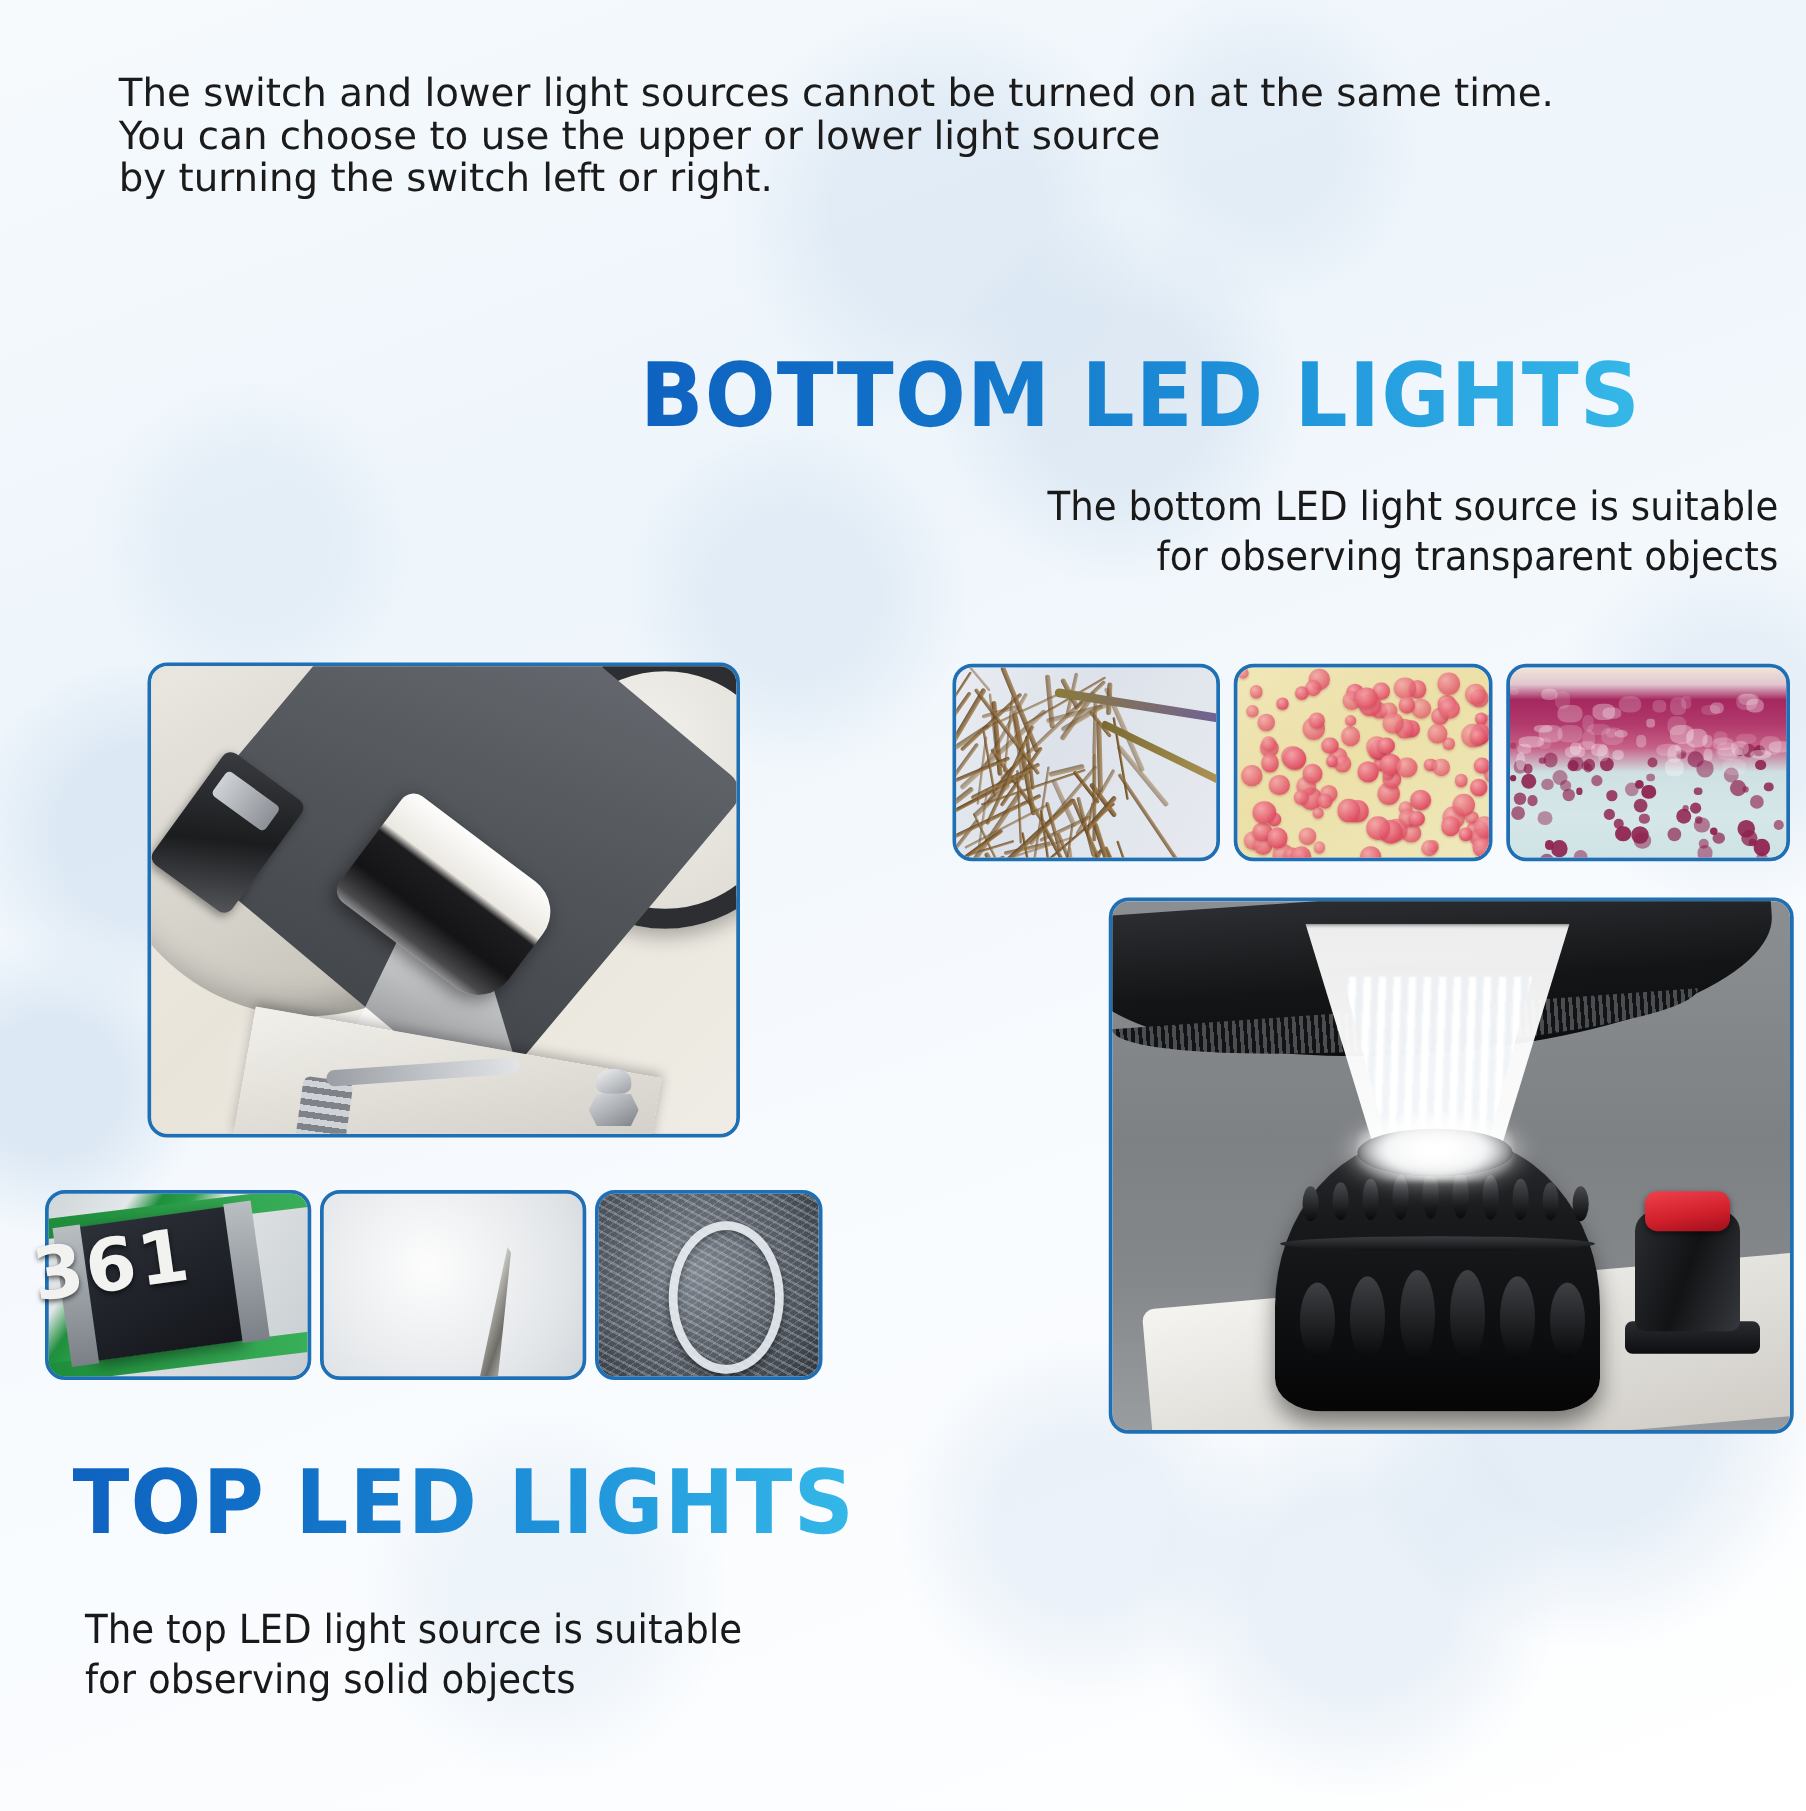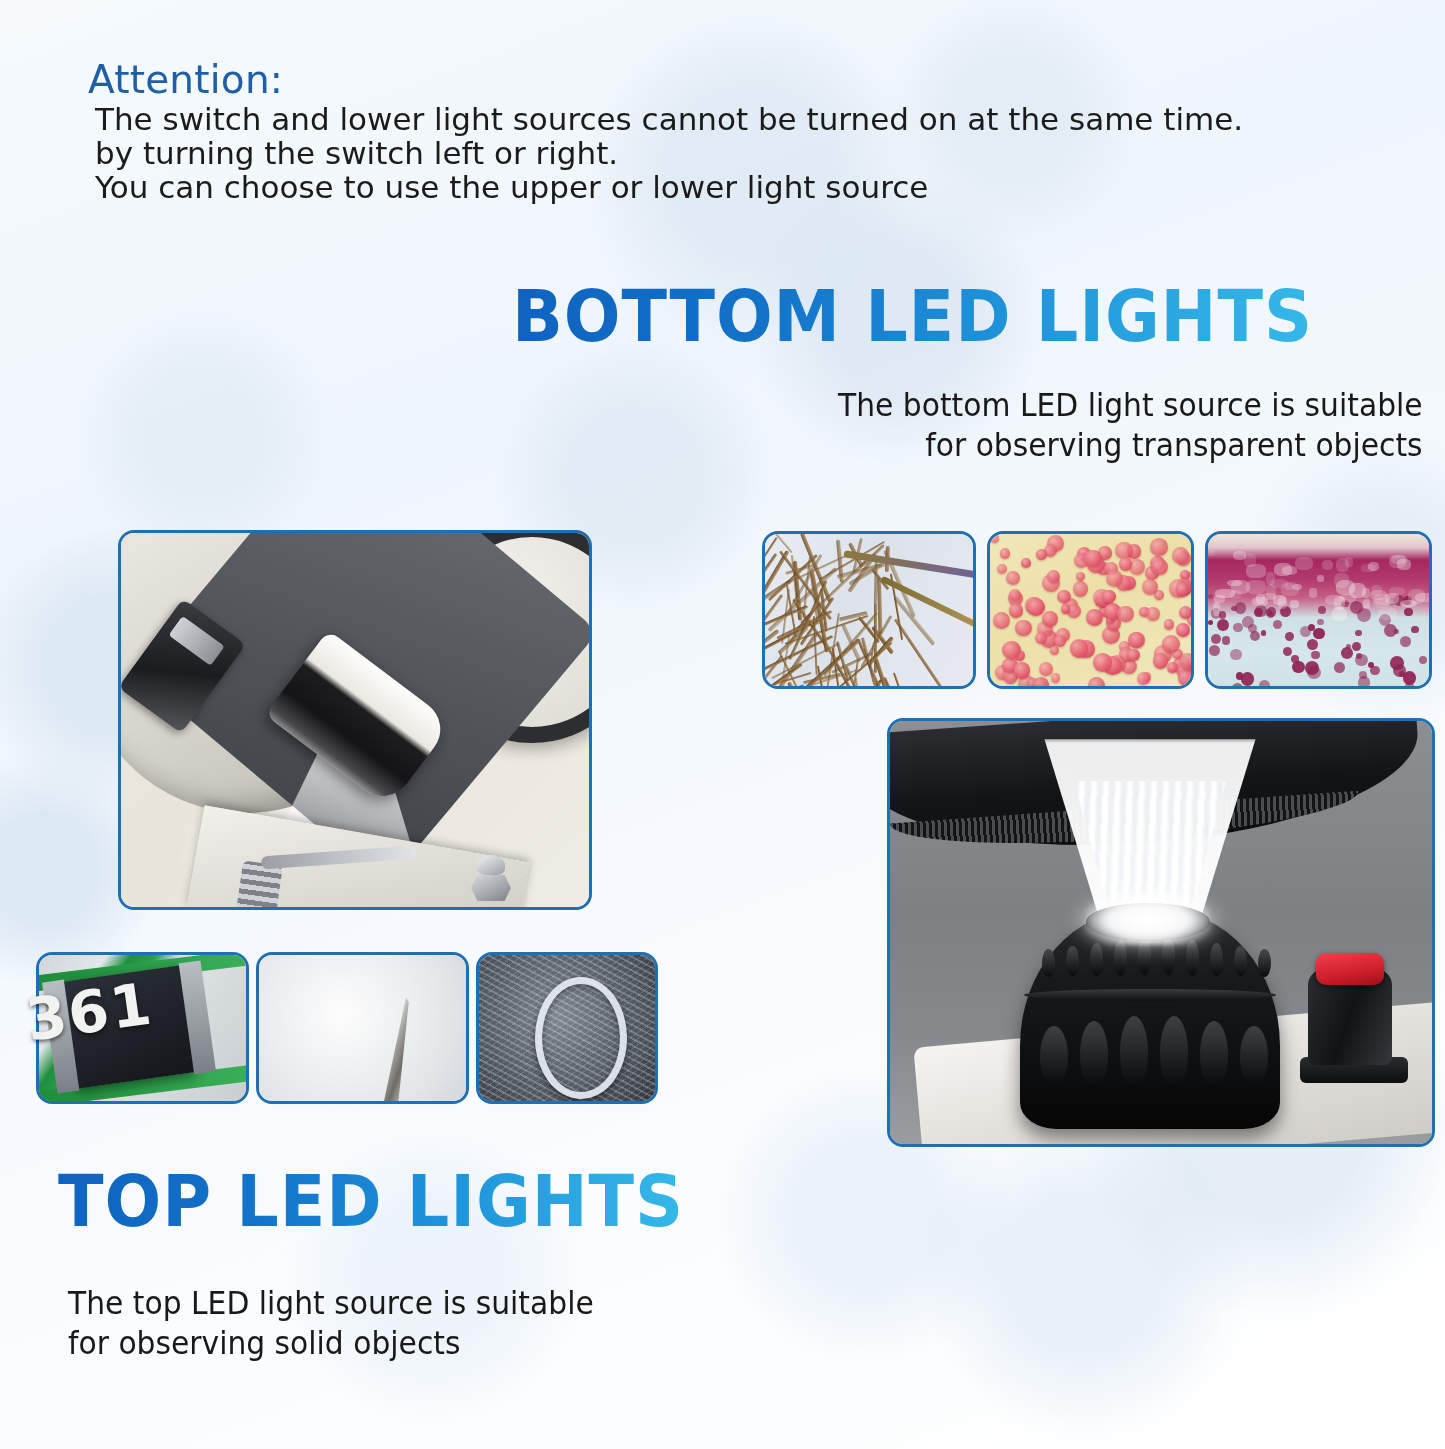--- a/index.html
+++ b/index.html
@@ -308,24 +308,23 @@
     transform:rotate(-5deg);
     border-radius:10px;
   }
 </style>
 </head>
 <body>
 
 <div id="stage">
 
   <div class="attn">
-    <div class="attn-title">Attention:</div>
     <div class="attn-line">The switch and lower light sources cannot be turned on at the same time.</div>
+    <div class="attn-line">You can choose to use the upper or lower light source</div>
     <div class="attn-line">by turning the switch left or right.</div>
-    <div class="attn-line">You can choose to use the upper or lower light source</div>
   </div>
 
   <div class="headline" id="headline-bottom">BOTTOM LED LIGHTS</div>
 
   <div class="subcopy" id="sub-bottom">
     <div>The bottom LED light source is suitable</div>
     <div>for observing transparent objects</div>
   </div>
 
   <div class="panel" id="panel-top-led">

